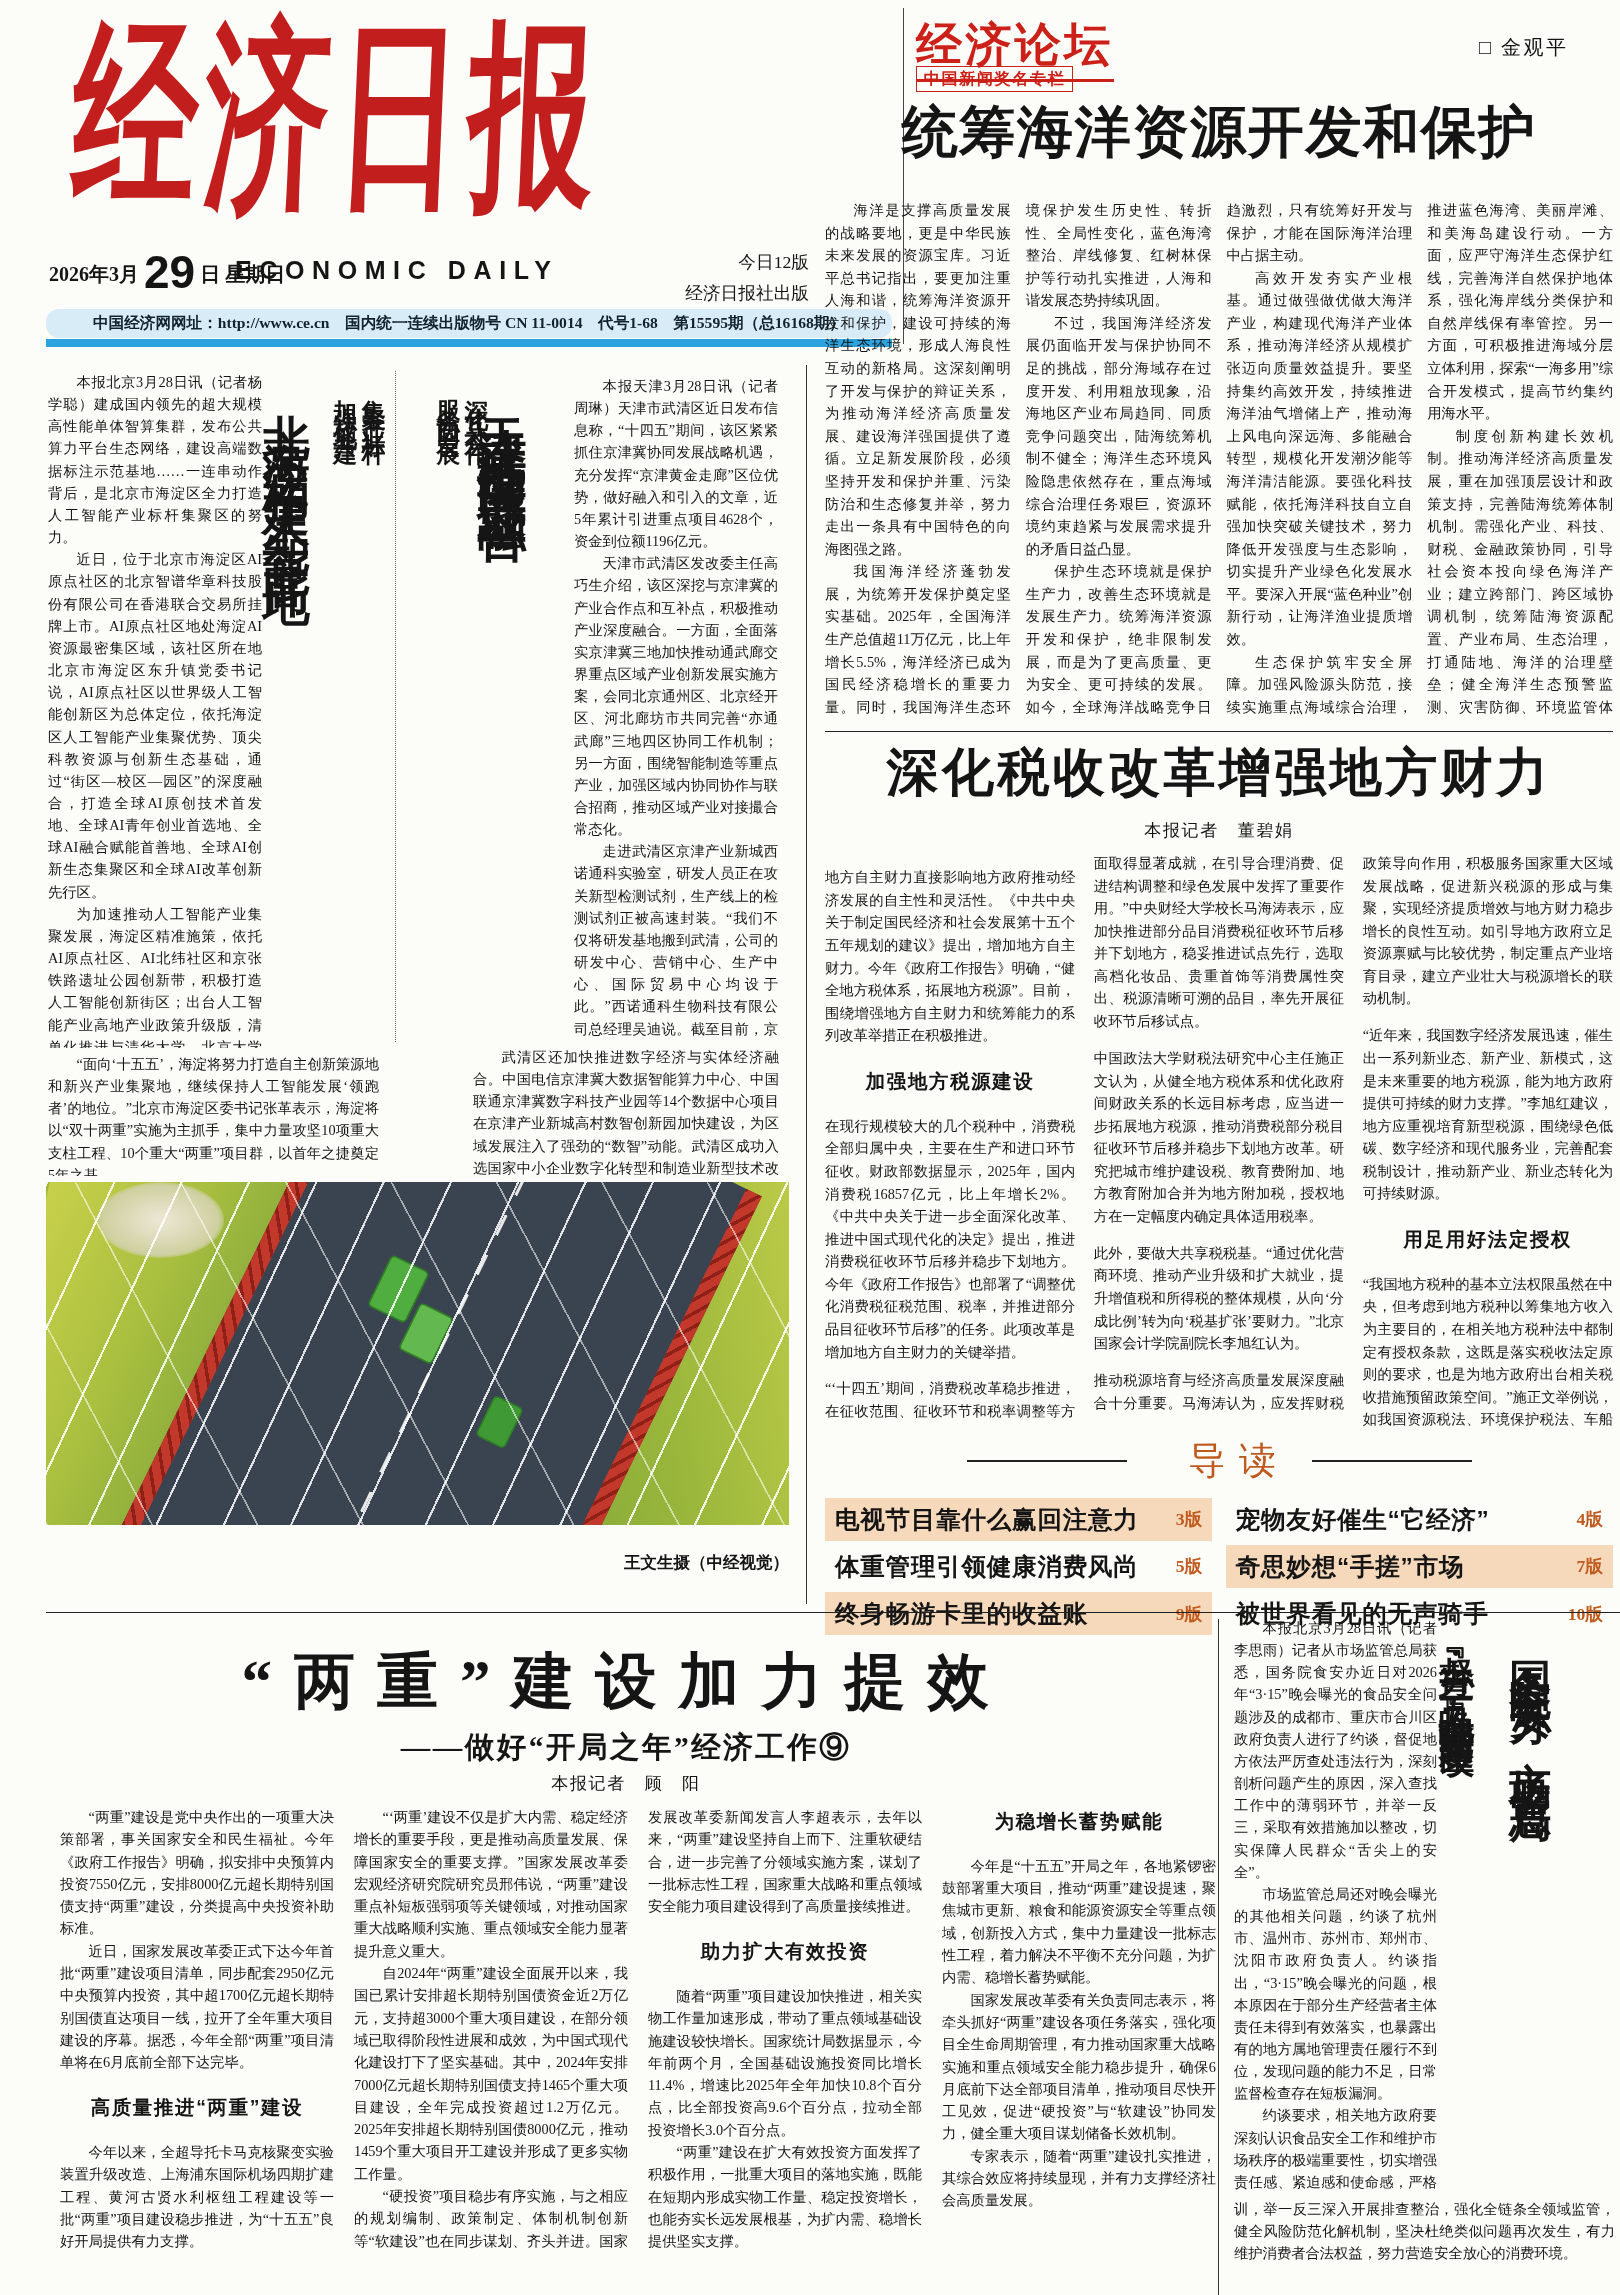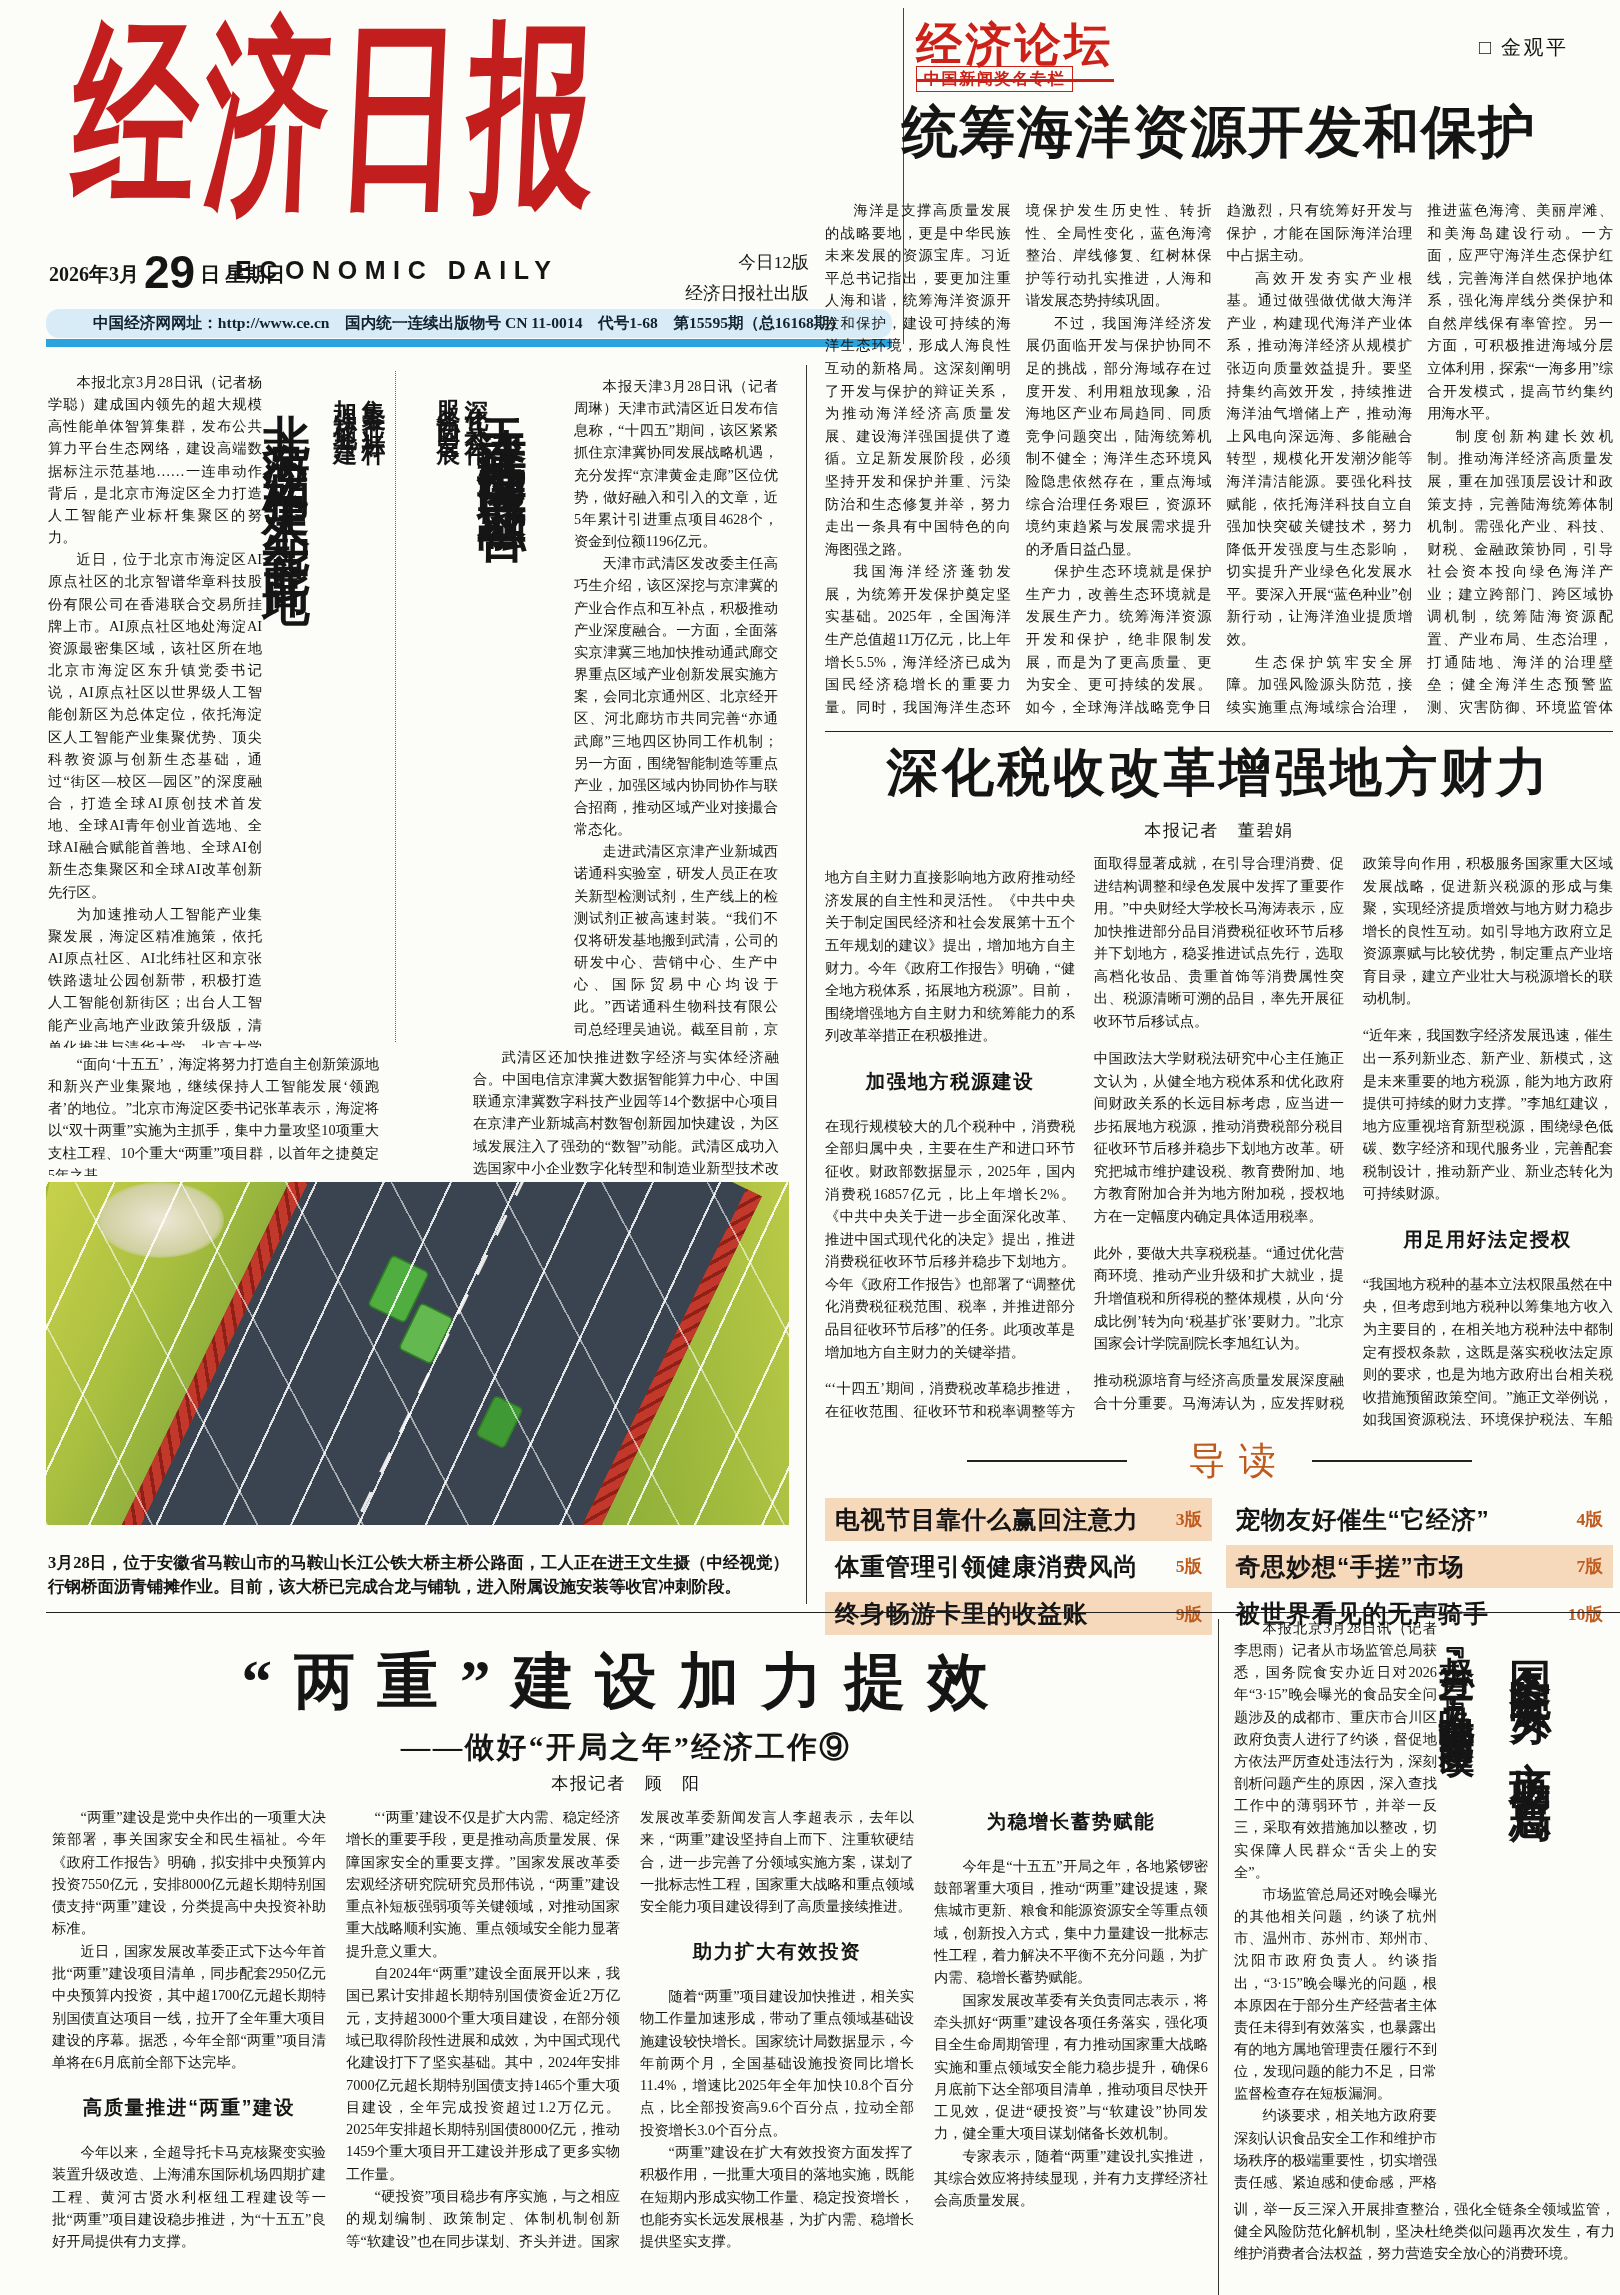--- a/index.html
+++ b/index.html
@@ -99,21 +99,21 @@
       repeating-linear-gradient(62deg,rgba(255,255,255,.55) 0 1.7px,transparent 1.7px 93px);
       mix-blend-mode:screen;}
   .caption{top:1551px;left:48px;width:741px;font-size:16.5px;font-weight:700;line-height:1.45;text-align:justify;}
   .credit{float:right;}
   
   .secrule{top:1612px;left:46px;width:1574px;}
   .lzhead{top:1641px;left:46px;width:1160px;text-align:center;font-size:61px;font-weight:900;
           letter-spacing:22px;white-space:nowrap;}
   .lzsub{top:1728px;left:46px;width:1160px;text-align:center;font-size:29.5px;font-weight:700;letter-spacing:2.5px;}
   .lzby{top:1772px;left:46px;width:1160px;text-align:center;font-size:17px;letter-spacing:1.7px;}
-  .lzbody{top:1806px;left:52px;width:1156px;height:489px;column-count:4;column-gap:20px;
+  .lzbody{top:1806px;left:60px;width:1156px;height:489px;column-count:4;column-gap:20px;
           font-size:14.3px;line-height:1.56;text-align:justify;overflow:hidden;}
   
   .foodcol{top:1617px;left:1234px;width:203px;height:577px;}
   .foodsub{top:1627px;left:1435px;height:557px;font-size:36px;font-weight:900;letter-spacing:5px;line-height:1.15;}
   .foodmain{top:1627px;left:1507px;height:523px;font-size:42px;font-weight:900;letter-spacing:8.4px;line-height:1.1;}
   .foodtail{top:2198px;left:1234px;width:381px;height:88px;}
   .foodtail p{text-indent:0 !important;}
 </style>
 </head>
 <body>
@@ -247,21 +247,20 @@
       <div class="truss2"></div>
       <div class="lane"></div>
     </div>
     <div class="mach1"></div>
     <div class="mach2"></div>
     <div class="mach3"></div>
     <div class="cables"></div>
   </div>
   <div class="abs caption">
     <span class="credit">王文生摄（中经视觉）</span>
-    <span>3月28日，位于安徽省马鞍山市的马鞍山长江公铁大桥主桥公路面，工人正在进行钢桥面沥青铺摊作业。目前，该大桥已完成合龙与铺轨，进入附属设施安装等收官冲刺阶段。</span>
   </div>
 
   <div class="abs hrule secrule"></div>
   <h1 class="abs lzhead" style="margin:0">“两重”建设加力提效</h1>
   <div class="abs lzsub">——做好“开局之年”经济工作⑨</div>
   <div class="abs lzby">本报记者　顾　阳</div>
   <div class="abs colbody lzbody" style="column-count:4">
     <p>“两重”建设是党中央作出的一项重大决策部署，事关国家安全和民生福祉。今年《政府工作报告》明确，拟安排中央预算内投资7550亿元，安排8000亿元超长期特别国债支持“两重”建设，分类提高中央投资补助标准。</p>
     <p>近日，国家发展改革委正式下达今年首批“两重”建设项目清单，同步配套2950亿元中央预算内投资，其中超1700亿元超长期特别国债直达项目一线，拉开了全年重大项目建设的序幕。据悉，今年全部“两重”项目清单将在6月底前全部下达完毕。</p>
     <h3 class="subhead">高质量推进“两重”建设</h3>

